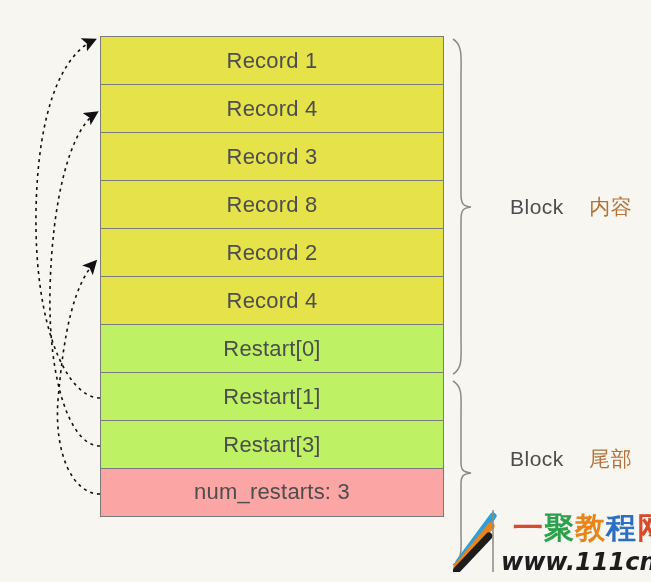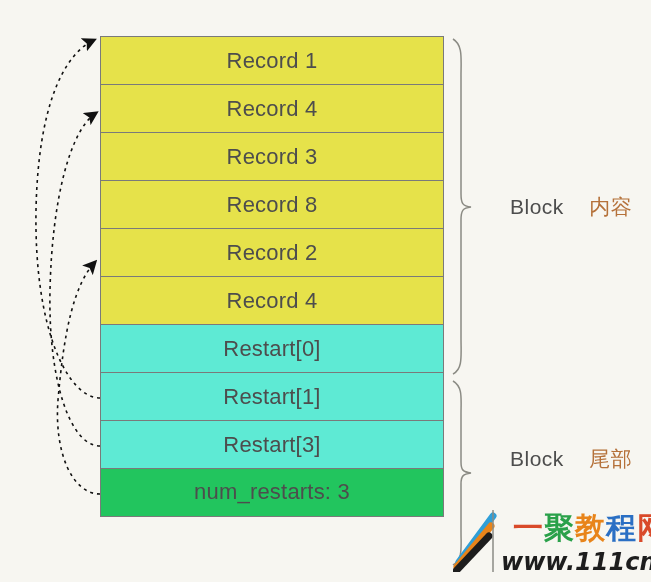--- a/index.html
+++ b/index.html
@@ -40,22 +40,22 @@
     box-sizing: border-box;
     border-bottom: 1px solid #7a7a7a;
     letter-spacing: 0.2px;
     white-space: nowrap;
     overflow: hidden;
   }
   .row:last-child {
     border-bottom: none;
   }
   .row.record { background: #e6e24a; }
-  .row.restart { background: #5eead4; border-bottom-color: #7a7a7a; }
-  .row.meta   { background: #22c55e; height: 47px; line-height: 46px; }
+  .row.restart { background: #bef264; border-bottom-color: #7a7a7a; }
+  .row.meta   { background: #fca5a5; height: 47px; line-height: 46px; }
 
   
   .brace {
     position: absolute;
     pointer-events: none;
   }
   .side-label {
     position: absolute;
     font-size: 21px;
     color: #4d4d4d;

